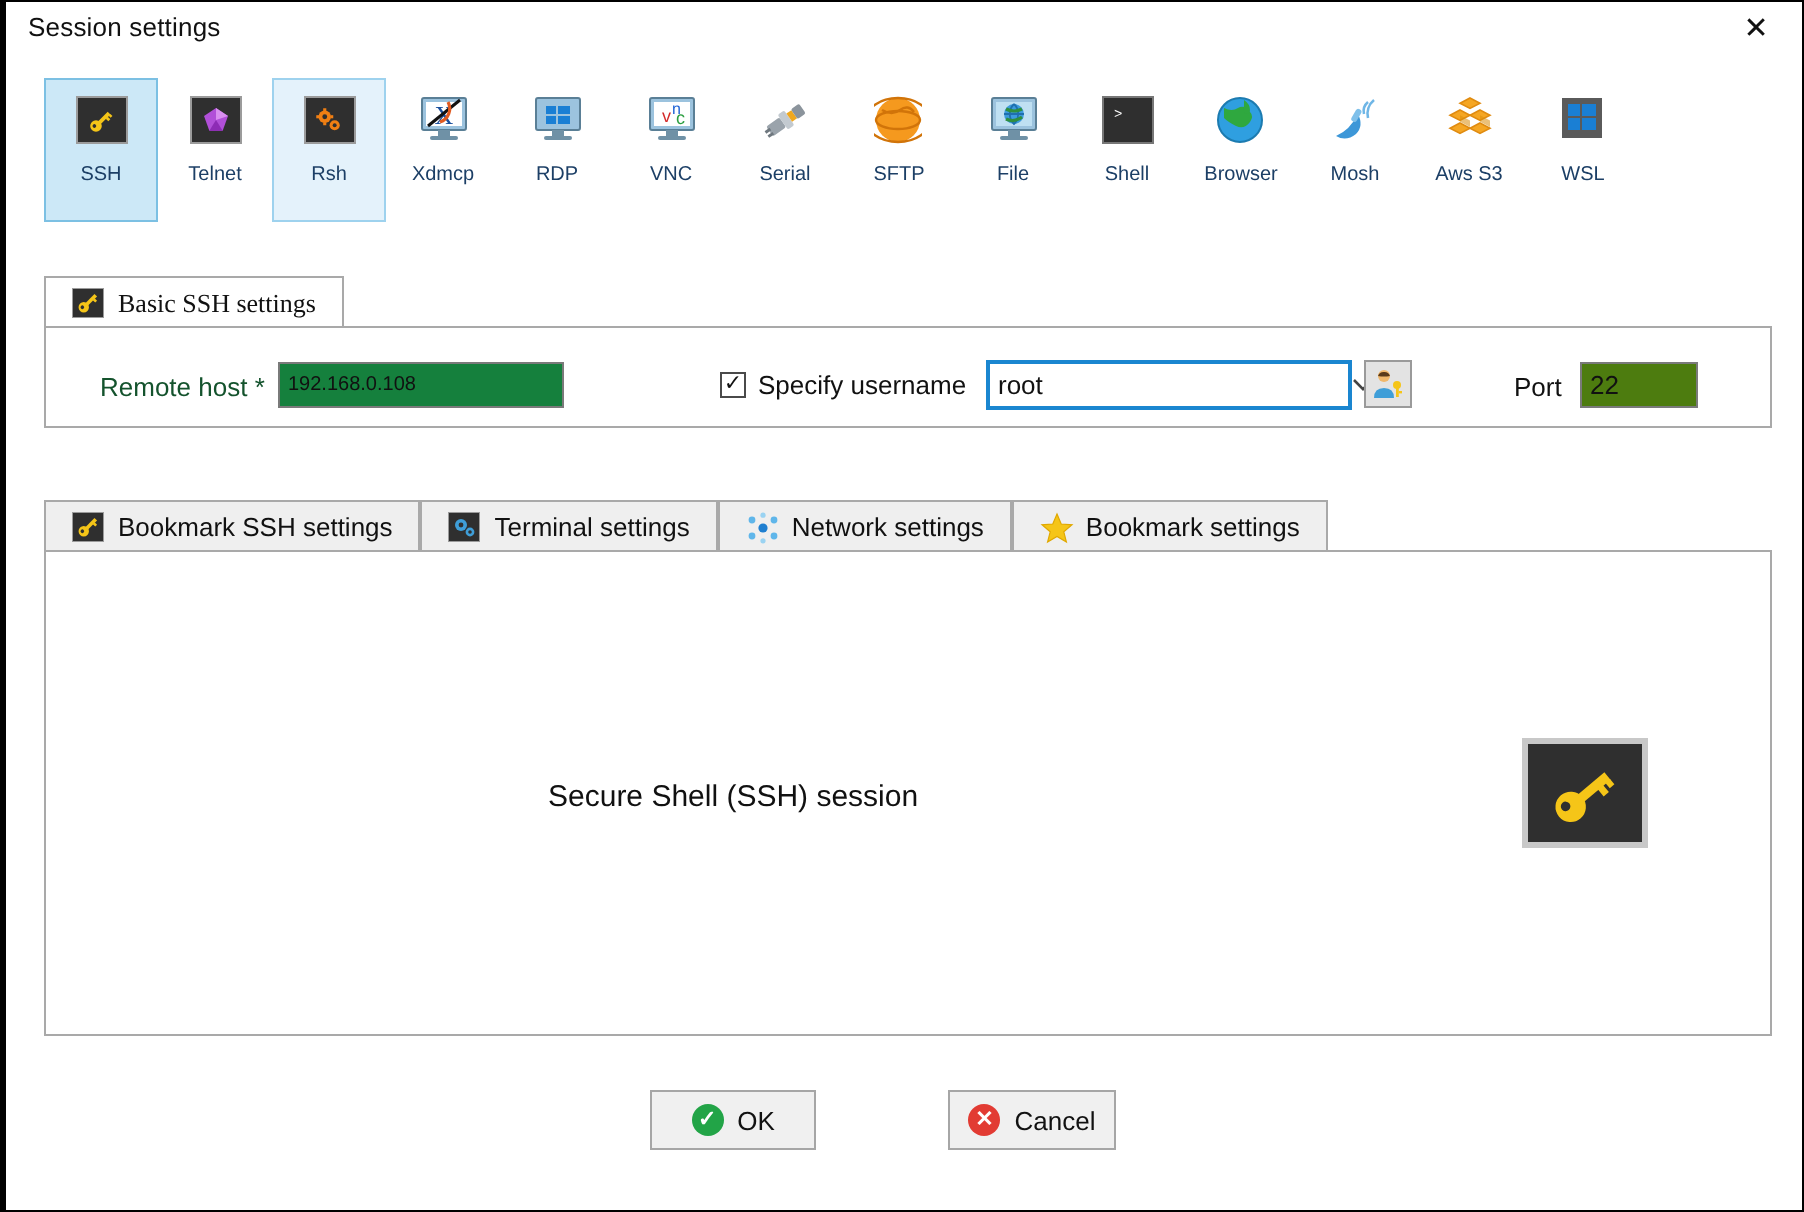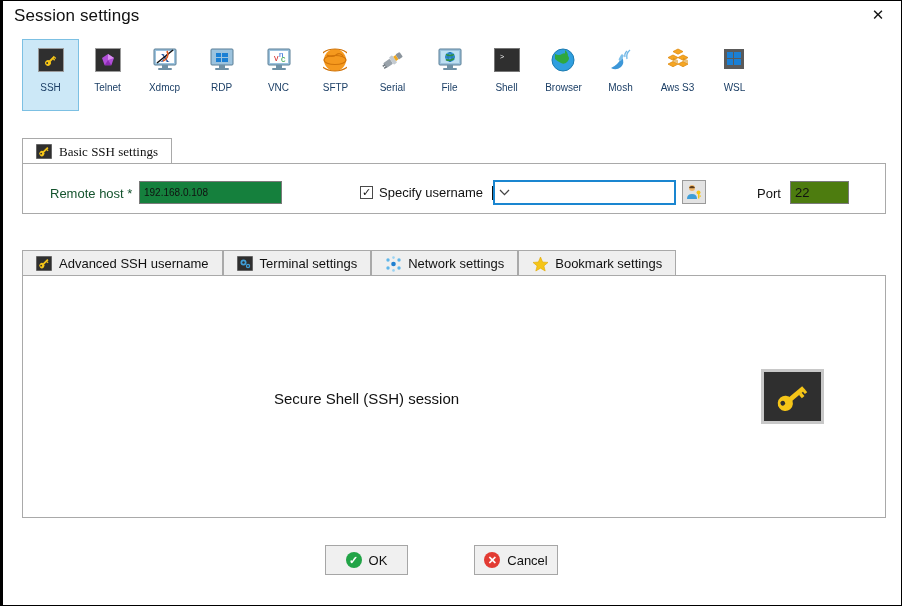--- a/index.html
+++ b/index.html
@@ -20,21 +20,21 @@
     border:1px solid #000000;
     border-left-width:3px;
     background:#ffffff;
   }
   #titlebar {
     position:absolute; left:0; top:0; right:0; height:27px;
     background:#ffffff;
   }
   #title-text {
     position:absolute; left:11px; top:5px;
-    font-size:17px; color:#111; letter-spacing:.1px;
+    font-size:13px; color:#111; letter-spacing:.1px;
   }
   #close-button {
     position:absolute; right:1px; top:1px; width:44px; height:25px;
     display:flex; align-items:center; justify-content:center;
     color:#111; font-size:15px; line-height:1;
   }
 
   
   #session-toolbar {
     position:absolute; left:19px; top:38px; right:19px; height:72px;
@@ -211,20 +211,41 @@
           <svg width="16" height="16" viewBox="0 0 24 24">
             <polygon points="12,3 21,9 17,20 7,20 3,9" fill="#b14fd8"></polygon>
             <polygon points="12,3 21,9 12,12" fill="#d98ff0"></polygon>
             <polygon points="12,12 17,20 7,20" fill="#8d2bb5"></polygon>
           </svg>
         </span>
       </span>
       <span class="tile-label">Telnet</span>
     </div>
 
+    <div class="session-tile hovered">
+      <span class="tile-icon">
+        <span class="ic-dark">
+          <svg width="17" height="17" viewBox="0 0 24 24">
+            <g fill="#f07f13">
+              <circle cx="9" cy="9" r="4.4"></circle>
+              <circle cx="16" cy="15" r="3.6"></circle>
+            </g>
+            <circle cx="9" cy="9" r="1.7" fill="#2f2f2f"></circle>
+            <circle cx="16" cy="15" r="1.4" fill="#2f2f2f"></circle>
+            <g stroke="#f07f13" stroke-width="2.2">
+              <line x1="9" y1="3" x2="9" y2="5"></line>
+                <line x1="9" y1="13" x2="9" y2="15"></line>
+              <line x1="3" y1="9" x2="5" y2="9"></line>
+                <line x1="13" y1="9" x2="15" y2="9"></line>
+            </g>
+          </svg>
+        </span>
+      </span>
+      <span class="tile-label">Rsh</span>
+    </div>
 
     <div class="session-tile">
       <span class="tile-icon">
         <svg width="26" height="24" viewBox="0 0 26 24">
           <rect x="2" y="1" width="22" height="16" rx="1" fill="#9cc3de" stroke="#5a7f96"></rect>
           <rect x="4" y="3" width="18" height="12" fill="#ffffff"></rect>
           <rect x="10" y="17" width="6" height="3" fill="#6f91a6"></rect>
           <rect x="6" y="20" width="14" height="2" rx="1" fill="#6f91a6"></rect>
           <text x="13" y="14" font-size="13" font-family="Liberation Serif, serif" text-anchor="middle" fill="#1b4f9c">X</text>
           <line x1="5" y1="15" x2="21" y2="2" stroke="#111" stroke-width="1.5"></line>
@@ -262,44 +283,44 @@
           <text x="13" y="9" font-size="8" font-family="Liberation Sans, sans-serif" fill="#1a5fd4">n</text>
           <text x="15" y="14" font-size="9" font-family="Liberation Sans, sans-serif" fill="#2a9e3f">c</text>
         </svg>
       </span>
       <span class="tile-label">VNC</span>
     </div>
 
 
     <div class="session-tile">
       <span class="tile-icon">
-        <svg width="24" height="24" viewBox="0 0 24 24">
-          <circle cx="12" cy="12" r="11" fill="#f5991e"></circle>
-          <path d="M12 1 a16 11 0 0 0 0 22 a16 11 0 0 0 0 -22" fill="none" stroke="#d17409" stroke-width="1.2"></path>
-          <ellipse cx="12" cy="12" rx="11" ry="4.5" fill="none" stroke="#d17409" stroke-width="1.2"></ellipse>
-          <path d="M4 7 q5 3 9 0 q4 -3 7 1" fill="none" stroke="#d17409" stroke-width="1.2"></path>
-        </svg>
-      </span>
-      <span class="tile-label">SFTP</span>
-    </div>
-
-    <div class="session-tile">
-      <span class="tile-icon">
         <svg width="26" height="24" viewBox="0 0 26 24">
           <g transform="rotate(-35 13 12)">
             <rect x="3" y="9" width="8" height="6" rx="1" fill="#9aa3ab"></rect>
             <rect x="11" y="7.5" width="4" height="9" rx="1" fill="#c3cad0"></rect>
             <rect x="15" y="9.5" width="3" height="5" fill="#f0a81e"></rect>
             <rect x="18" y="9" width="5" height="6" rx="1" fill="#8b949c"></rect>
             <rect x="1" y="10.5" width="3" height="1.5" fill="#6f787f"></rect>
             <rect x="1" y="13" width="3" height="1.5" fill="#6f787f"></rect>
           </g>
         </svg>
       </span>
       <span class="tile-label">Serial</span>
+    </div>
+
+    <div class="session-tile">
+      <span class="tile-icon">
+        <svg width="24" height="24" viewBox="0 0 24 24">
+          <circle cx="12" cy="12" r="11" fill="#f5991e"></circle>
+          <path d="M12 1 a16 11 0 0 0 0 22 a16 11 0 0 0 0 -22" fill="none" stroke="#d17409" stroke-width="1.2"></path>
+          <ellipse cx="12" cy="12" rx="11" ry="4.5" fill="none" stroke="#d17409" stroke-width="1.2"></ellipse>
+          <path d="M4 7 q5 3 9 0 q4 -3 7 1" fill="none" stroke="#d17409" stroke-width="1.2"></path>
+        </svg>
+      </span>
+      <span class="tile-label">SFTP</span>
     </div>
 
     <div class="session-tile">
       <span class="tile-icon">
         <svg width="26" height="24" viewBox="0 0 26 24">
           <rect x="2" y="1" width="22" height="16" rx="1" fill="#9cc3de" stroke="#5a7f96"></rect>
           <rect x="4" y="3" width="18" height="12" fill="#bfe0f2"></rect>
           <rect x="10" y="17" width="6" height="3" fill="#6f91a6"></rect>
           <rect x="6" y="20" width="14" height="2" rx="1" fill="#6f91a6"></rect>
           <circle cx="13" cy="9" r="5" fill="#3c9bdd"></circle>
@@ -405,20 +426,21 @@
   <input id="remote-host-input" type="text" value="192.168.0.108" style="">
 
   <label id="specify-username-check">
     <span class="checkbox-box">
       <span>✓</span>
     </span>
     <span>Specify username</span>
   </label>
 
   <div id="username-combo">
+    <input id="username-value" type="text" value="root" style="">
     <span id="username-caret"></span>
     <span id="username-dropdown-arrow">
       <svg width="11" height="7" viewBox="0 0 11 7">
           <path d="M1 1 L5.5 5.6 L10 1" fill="none" stroke="#444" stroke-width="1.3"></path>
         </svg>
     </span>
   </div>
 
   <div id="pick-user-button">
     <svg width="18" height="18" viewBox="0 0 18 18">
@@ -446,21 +468,21 @@
         <svg width="16" height="15" viewBox="0 0 16 15">
           <rect width="16" height="15" fill="#2f2f2f" stroke="#9b9b9b"></rect>
           <g transform="rotate(-45 8 7.5)">
             <circle cx="5" cy="7.5" r="2.6" fill="#f5c518"></circle>
             <circle cx="4.5" cy="7" r="0.9" fill="#2f2f2f"></circle>
             <rect x="7" y="6.6" width="6.5" height="1.8" fill="#f5c518"></rect>
             <rect x="10.7" y="8.2" width="1.3" height="1.7" fill="#f5c518"></rect>
           </g>
         </svg>
       </span>
-      <span>Advanced SSH username</span>
+      <span>Bookmark SSH settings</span>
     </div>
 
     <div class="tab">
       <span class="tab-icon">
         <svg width="16" height="15" viewBox="0 0 16 15">
           <rect width="16" height="15" fill="#2f2f2f" stroke="#9b9b9b"></rect>
           <circle cx="6.5" cy="6.5" r="3" fill="#3f9ed8"></circle>
           <circle cx="6.5" cy="6.5" r="1.2" fill="#2f2f2f"></circle>
           <circle cx="11" cy="10" r="2.2" fill="#3f9ed8"></circle>
           <circle cx="11" cy="10" r="0.9" fill="#2f2f2f"></circle>

